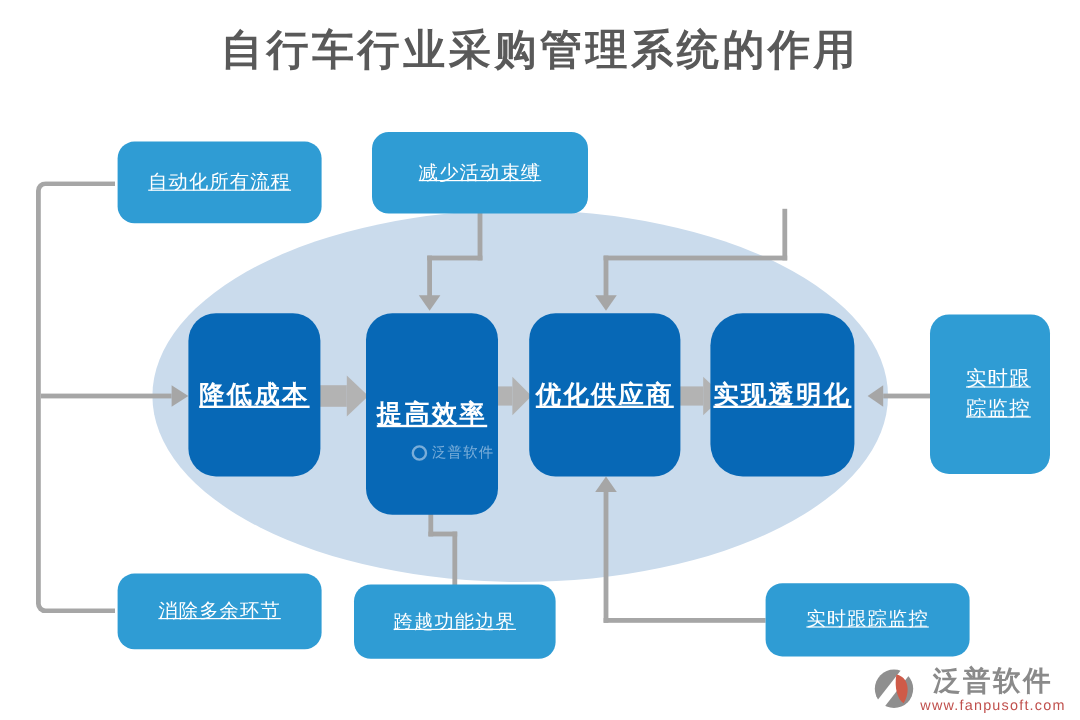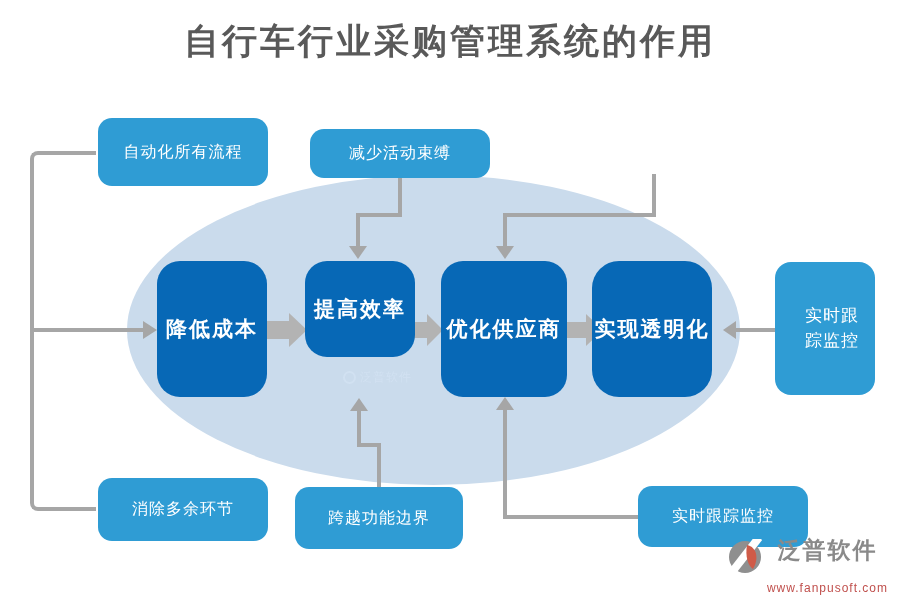--- a/index.html
+++ b/index.html
@@ -6,37 +6,37 @@
   body{font-family:"Liberation Sans","DejaVu Sans",sans-serif;}
   #stage{position:relative;width:900px;height:600px;background:#ffffff;overflow:hidden;}
 
   .title{position:absolute;left:0;top:18px;width:900px;text-align:center;
          font-size:35px;font-weight:bold;color:#595959;letter-spacing:3px;}
 
   .ellipse{position:absolute;left:127px;top:175px;width:613px;height:310px;
            background:#CADBEC;border-radius:50%;z-index:0;}
 
   .node{position:absolute;display:flex;align-items:center;justify-content:center;
-        color:#ffffff;text-align:center;z-index:2;}
+        color:#ffffff;text-align:center;z-index:2;text-decoration:underline;}
   .outer{background:#2F9CD4;border-radius:14px;font-size:16px;letter-spacing:1px;}
   .core{background:#0768B6;border-radius:22px;font-size:21px;font-weight:bold;letter-spacing:2px;}
 
   .n-top-left{left:98px;top:118px;width:170px;height:68px;}
-  .n-top-mid{left:310px;top:129px;width:180px;height:49px;}
+  .n-top-mid{left:310px;top:110px;width:180px;height:68px;}
   .n-top-right{left:563px;top:112px;width:182px;height:63px;}
   .n-bot-left{left:98px;top:478px;width:170px;height:63px;text-align:right;}
   .n-bot-mid{left:295px;top:487px;width:168px;height:62px;}
   .n-bot-right{left:638px;top:486px;width:170px;height:61px;}
   .n-right{left:775px;top:262px;width:100px;height:133px;border-radius:16px;
            justify-content:flex-start;text-align:left;padding-left:30px;box-sizing:border-box;
            font-size:17px;line-height:1.45;}
   .n-right span{display:block;width:72px;}
 
   .n-core1{left:157px;top:261px;width:110px;height:136px;border-radius:23px;}
-  .n-core2{left:305px;top:261px;width:110px;height:96px;}
+  .n-core2{left:305px;top:261px;width:110px;height:168px;}
   .n-core3{left:441px;top:261px;width:126px;height:136px;}
   .n-core4{left:592px;top:261px;width:120px;height:136px;border-radius:27px;}
 
   .line{position:absolute;background:#A6A6A6;z-index:1;}
   .tri{position:absolute;width:0;height:0;z-index:1;}
 
   
   .bracket{position:absolute;left:30px;top:151px;width:66px;height:360px;
            border:4px solid #A6A6A6;border-right:none;border-radius:8px 0 0 8px;
            box-sizing:border-box;z-index:1;background:transparent;}
@@ -47,21 +47,21 @@
             border-top:17px solid transparent;border-bottom:17px solid transparent;}
 
   .watermark{position:absolute;left:343px;top:369px;display:flex;align-items:center;gap:4px;
              color:rgba(215,230,245,0.55);font-size:12px;z-index:3;letter-spacing:1px;}
   .wm-circle{width:13px;height:13px;border-radius:50%;border:2px solid rgba(215,230,245,0.55);
              box-sizing:border-box;}
 
   .footer-logo{position:absolute;right:12px;bottom:6px;display:flex;align-items:flex-start;gap:4px;z-index:4;}
   .logo-texts{display:flex;flex-direction:column;align-items:center;line-height:1;}
   .logo-name{font-size:23px;font-weight:bold;color:#8a8a8a;letter-spacing:2px;}
-  .logo-url{font-size:12px;color:#C0504D;margin-top:20px;letter-spacing:1px;}
+  .logo-url{font-size:12px;color:#C0504D;margin-top:3px;letter-spacing:1px;}
 </style>
 </head>
 <body>
 
 <div id="stage">
 
   <div class="title">自行车行业采购管理系统的作用</div>
 
   <div class="ellipse"></div>
 

